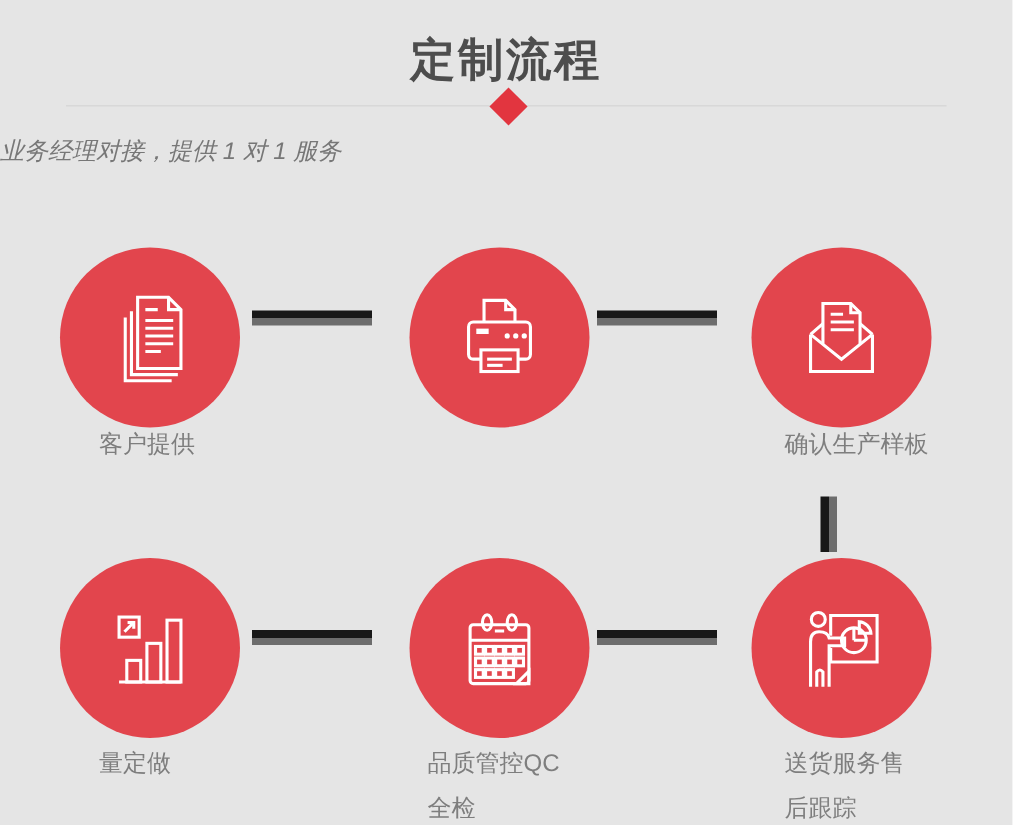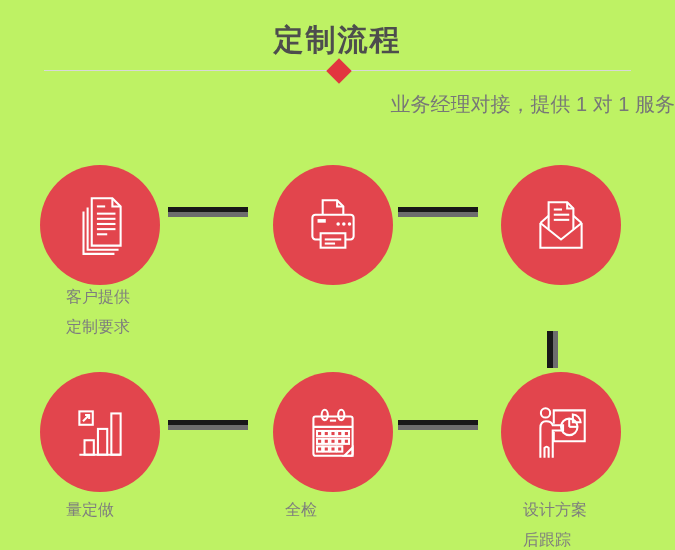--- a/index.html
+++ b/index.html
@@ -1,31 +1,31 @@
 <!DOCTYPE html>
 <html><head>
 <meta charset="utf-8">
 <style>
   html,body { margin:0; padding:0; background:#ffffff; }
   .stage {
-    position:relative; width:675px; height:550px; background:#bef264;
+    position:relative; width:675px; height:550px; background:#e5e5e5;
     font-family:"Liberation Sans", sans-serif; overflow:hidden;
   }
   .page-title {
     position:absolute; left:0; top:20px; width:100%; text-align:center;
     font-size:30px; font-weight:700; color:#4d4d4d; letter-spacing:2px;
   }
   .divider { position:absolute; left:44px; top:70px; width:587px; height:1px; background:#d8d8d8; }
   .diamond {
     position:absolute; left:330px; top:62px; width:18px; height:18px;
     background:#e2353f; transform:rotate(45deg);
   }
   .subtitle {
-    position:absolute; left:0; top:91px; width:100%; text-align:right;
-    font-size:20px; color:#777777;
+    position:absolute; left:0; top:91px; width:100%; text-align:left;
+    font-size:16px; color:#777777;font-style:italic;
   }
   .circle {
     position:absolute; width:120px; height:120px; border-radius:50%;
     background:#e2454d; display:flex; align-items:center; justify-content:center;
   }
   .c1{left:40px;top:165px} .c2{left:273px;top:165px} .c3{left:501px;top:165px}
   .c4{left:40px;top:372px} .c5{left:273px;top:372px} .c6{left:501px;top:372px}
   .hbar {
     position:absolute; width:80px; height:10px;
     background:linear-gradient(to bottom,#181818 0 50%, #6d6d6d 50% 100%);
@@ -158,28 +158,29 @@
   </div>
 
   <div class="hbar hb1"></div>
   <div class="hbar hb2"></div>
   <div class="vbar"></div>
   <div class="hbar hb3"></div>
   <div class="hbar hb4"></div>
 
   <div class="step-label l1">
     <div>客户提供</div>
-    <div>定制要求</div>
   </div>
   <div class="step-label l3">
+    <div>确认生产样板</div>
   </div>
   <div class="step-label l4">
     <div>量定做</div>
   </div>
   <div class="step-label l5">
+    <div>品质管控QC</div>
     <div>全检</div>
   </div>
   <div class="step-label l6">
-    <div>设计方案</div>
+    <div>送货服务售</div>
     <div>后跟踪</div>
   </div>
 
 </div>
 
 </body></html>

